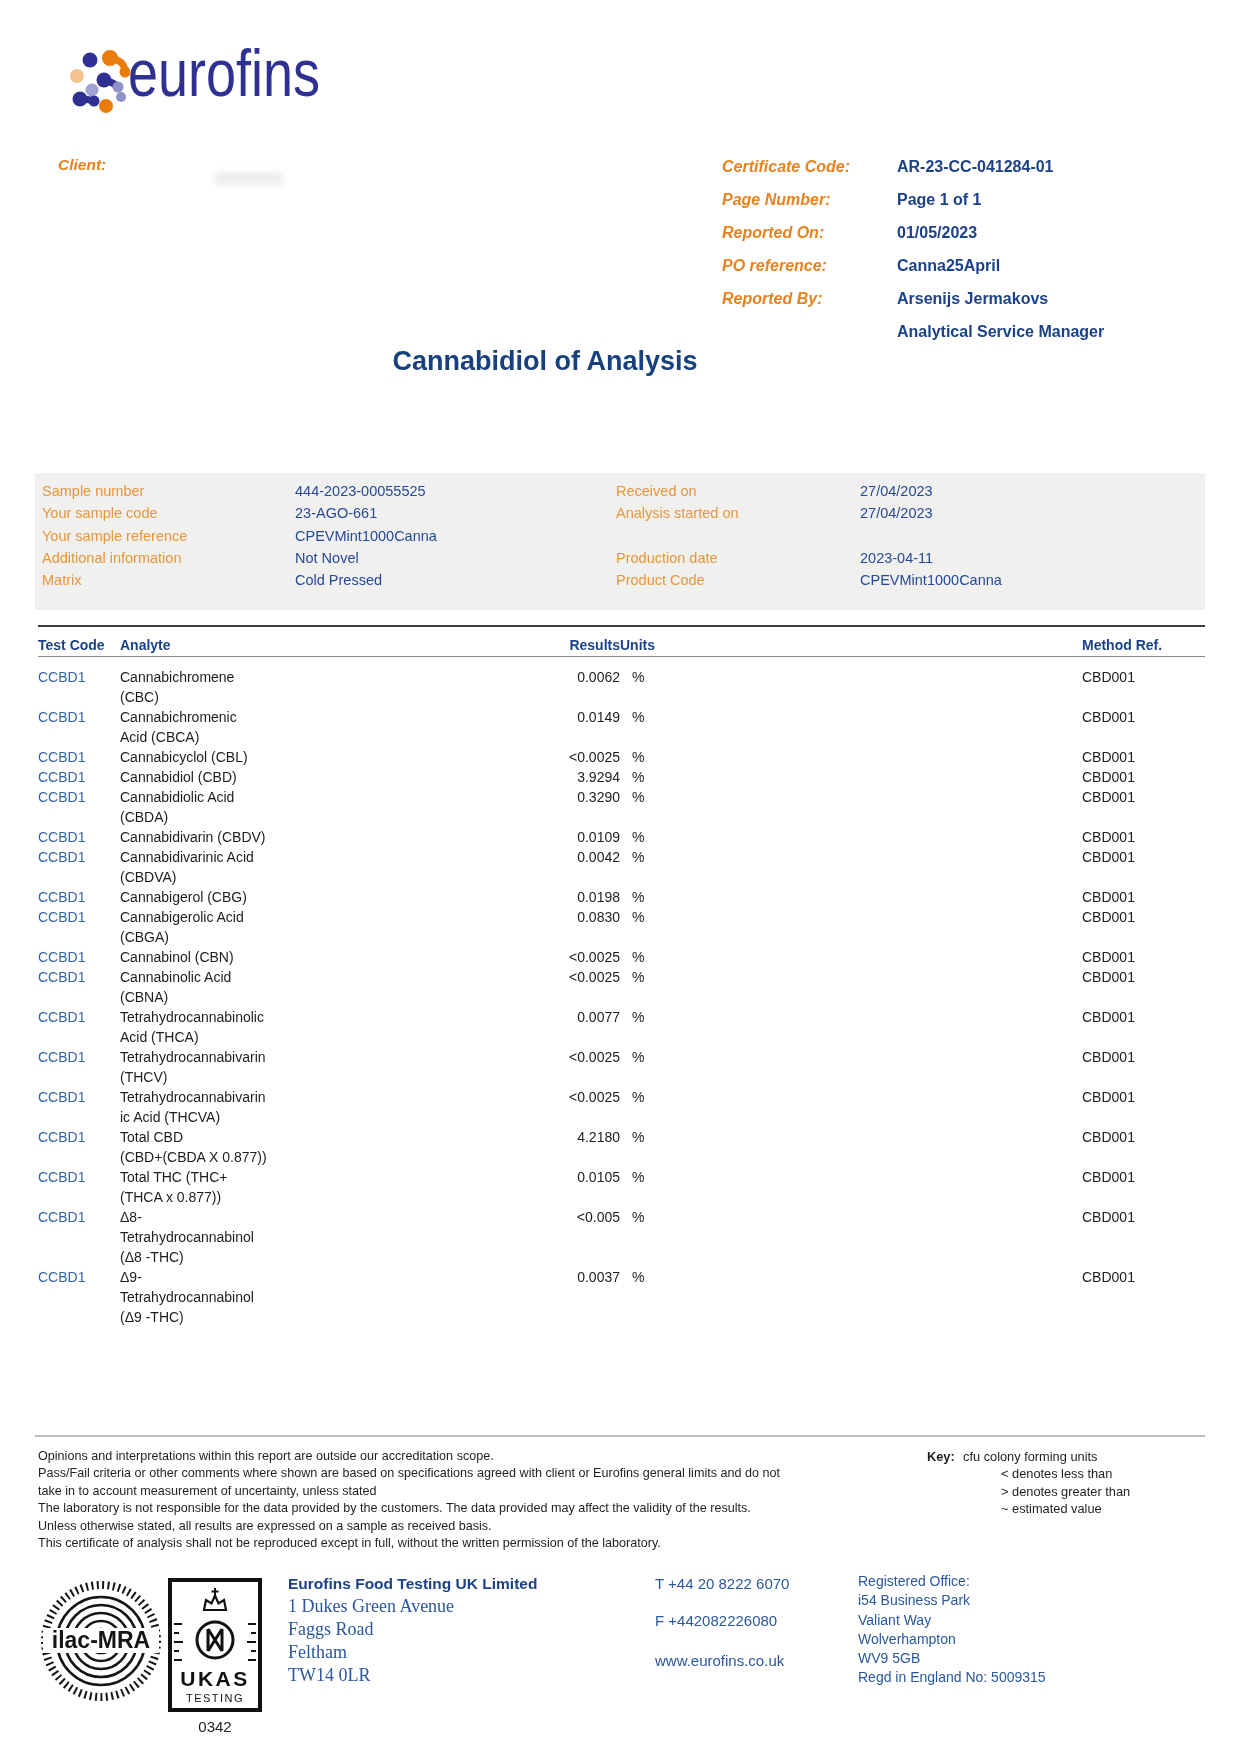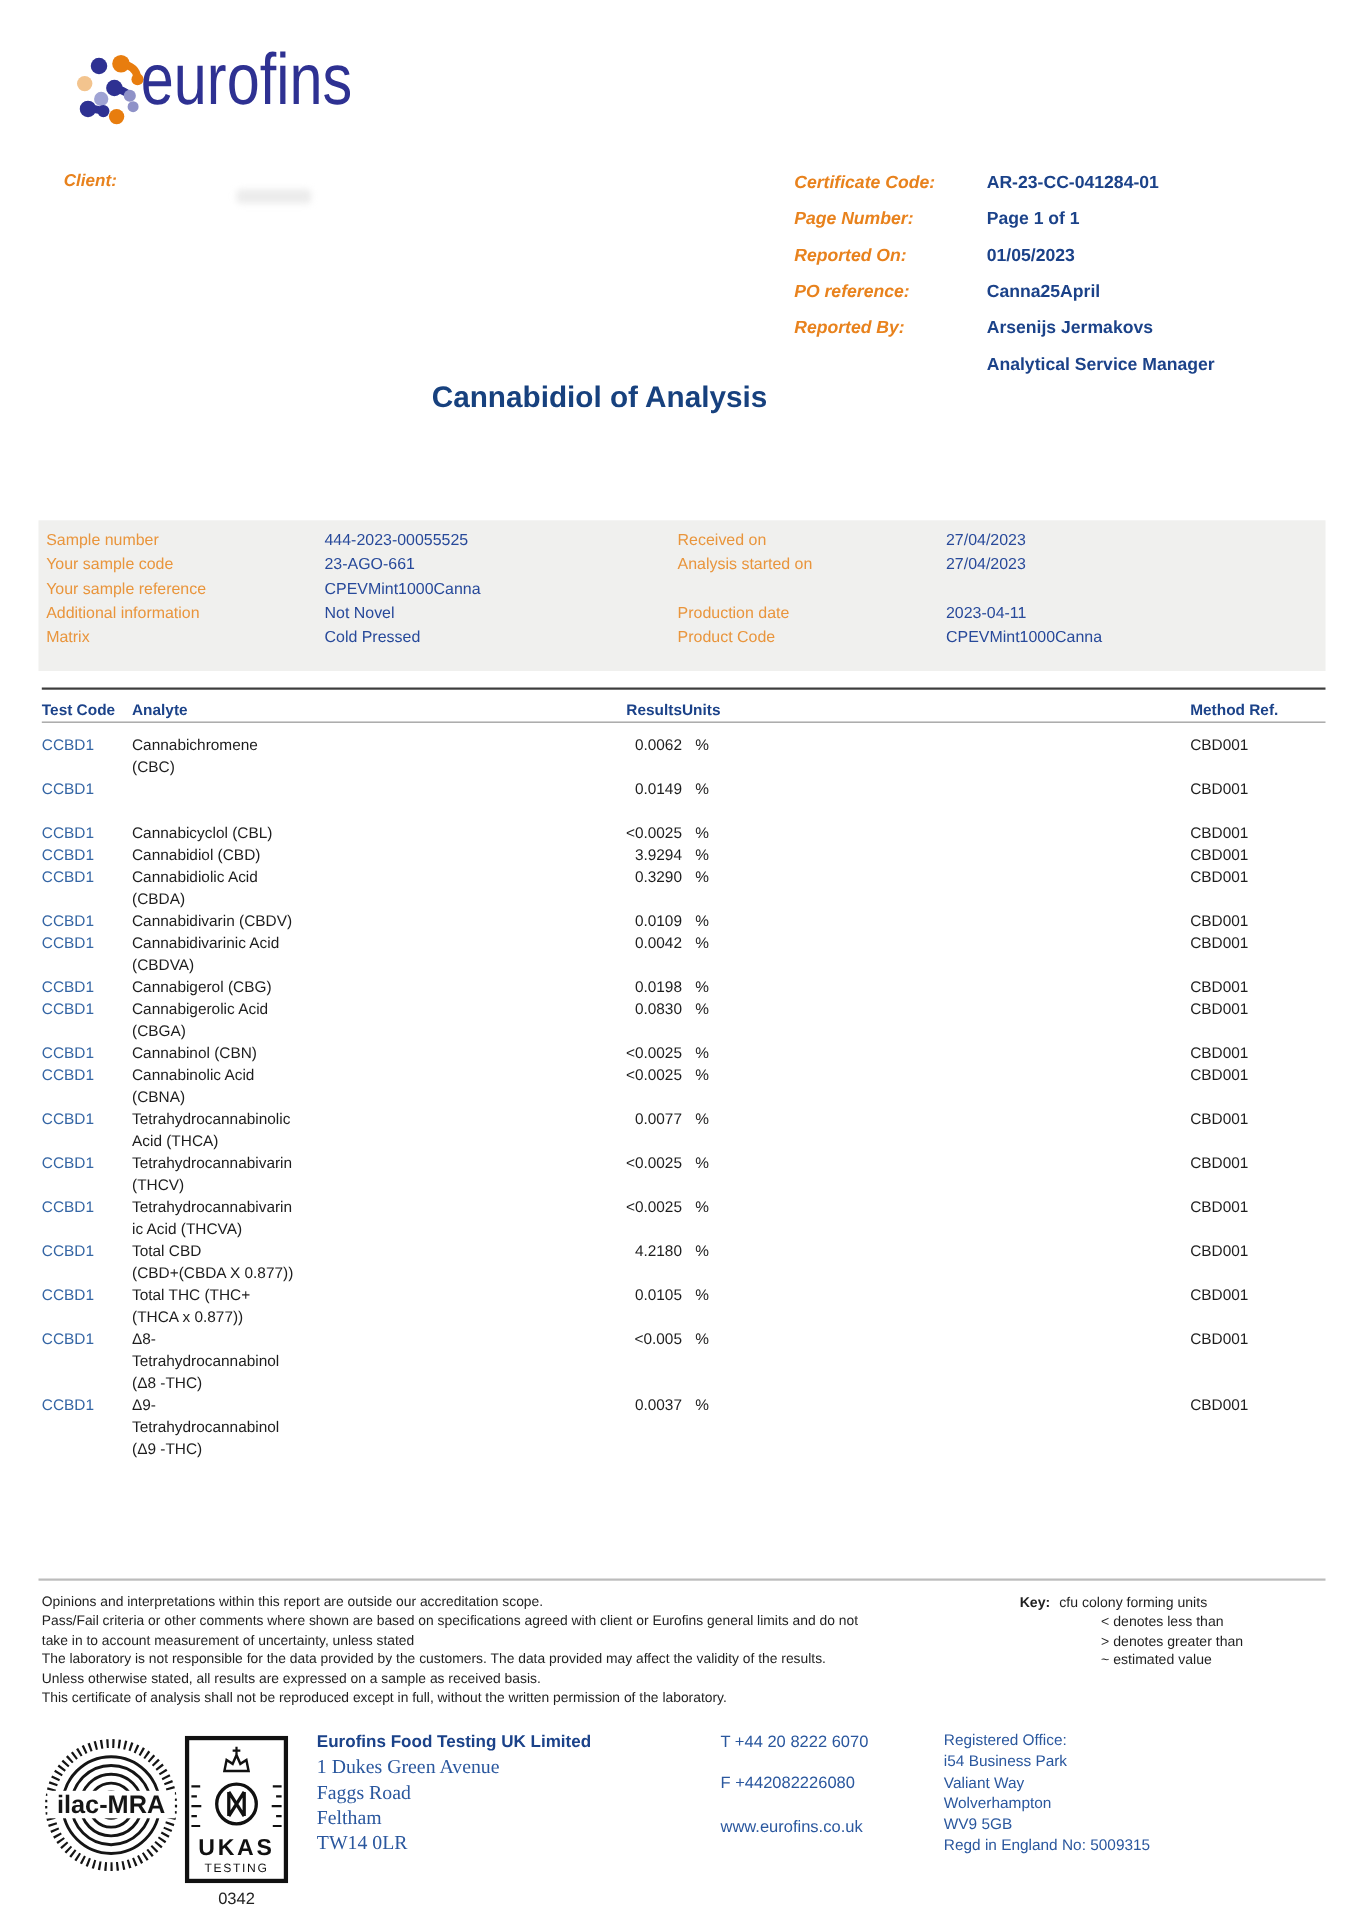--- a/index.html
+++ b/index.html
@@ -208,20 +208,22 @@
         <div class="trow" style="height: 40px;">
           <span class="t-code">CCBD1</span>
           <span class="t-analyte">Cannabichromene
 (CBC)</span>
           <span class="t-result">0.0062</span>
           <span class="t-unit">%</span>
           <span class="t-method">CBD001</span>
         </div>
         <div class="trow" style="height: 40px;">
           <span class="t-code">CCBD1</span>
+          <span class="t-analyte">Cannabichromenic
+Acid (CBCA)</span>
           <span class="t-result">0.0149</span>
           <span class="t-unit">%</span>
           <span class="t-method">CBD001</span>
         </div>
         <div class="trow" style="height: 20px;">
           <span class="t-code">CCBD1</span>
           <span class="t-analyte">Cannabicyclol (CBL)</span>
           <span class="t-result">&lt;0.0025</span>
           <span class="t-unit">%</span>
           <span class="t-method">CBD001</span>

